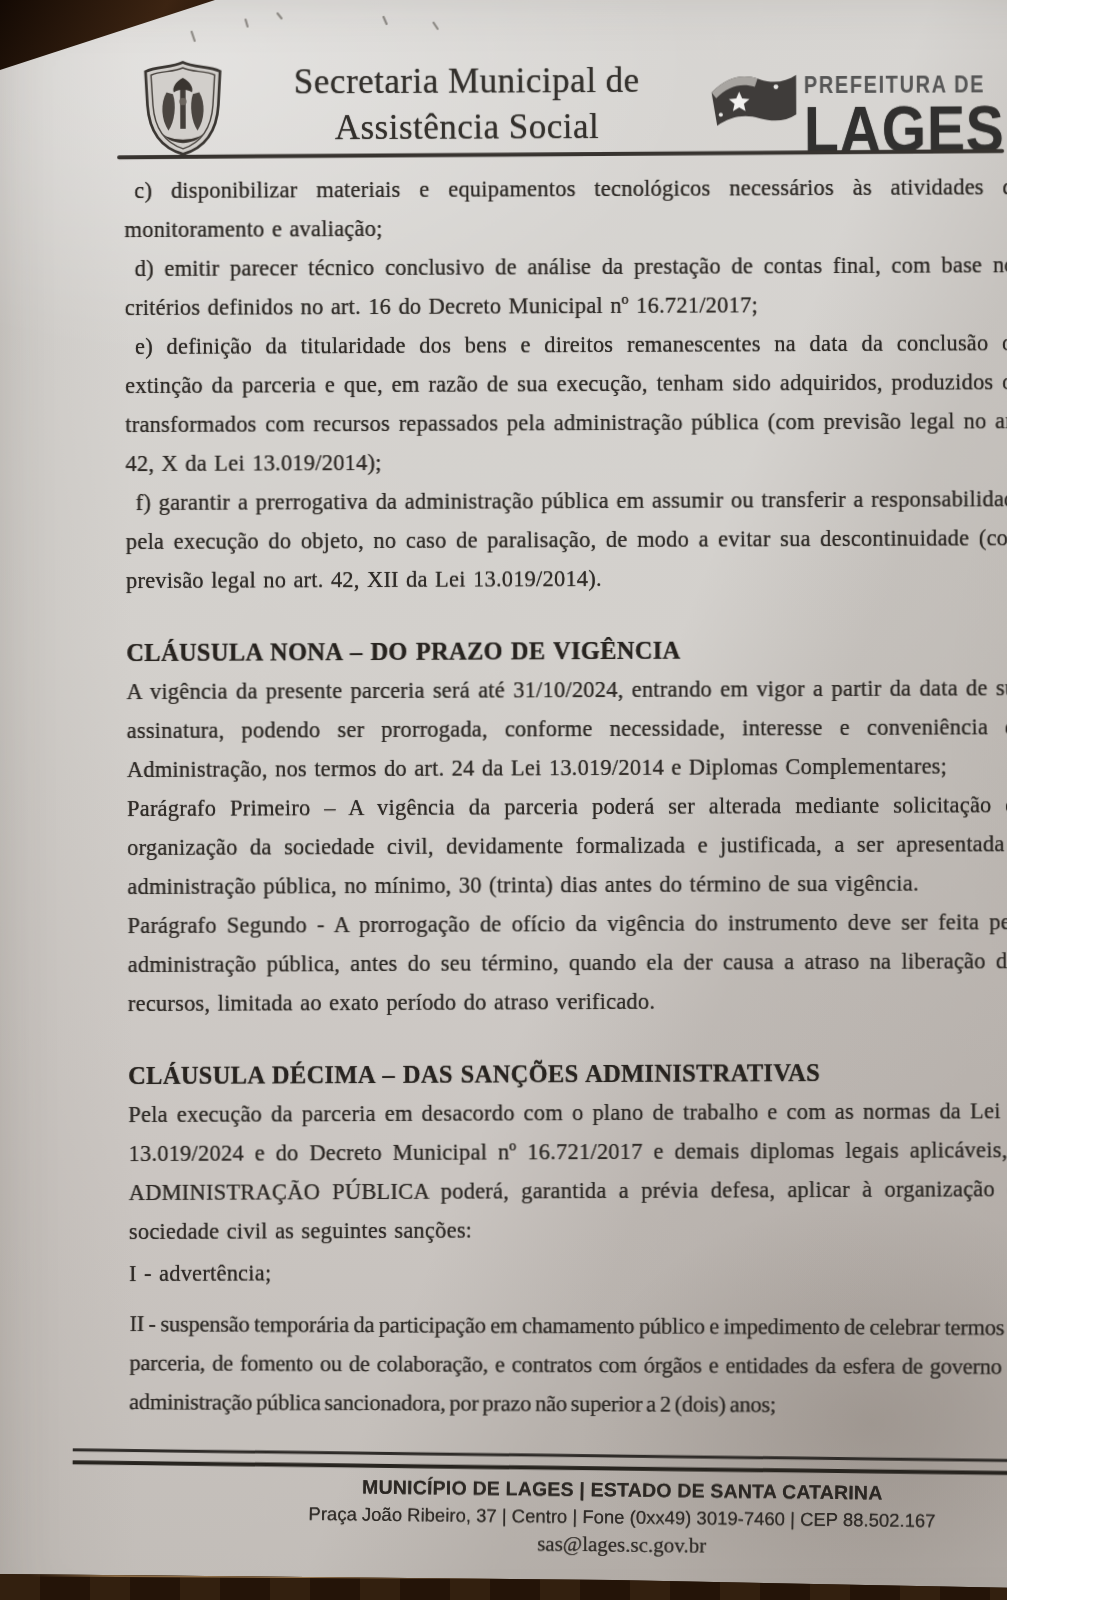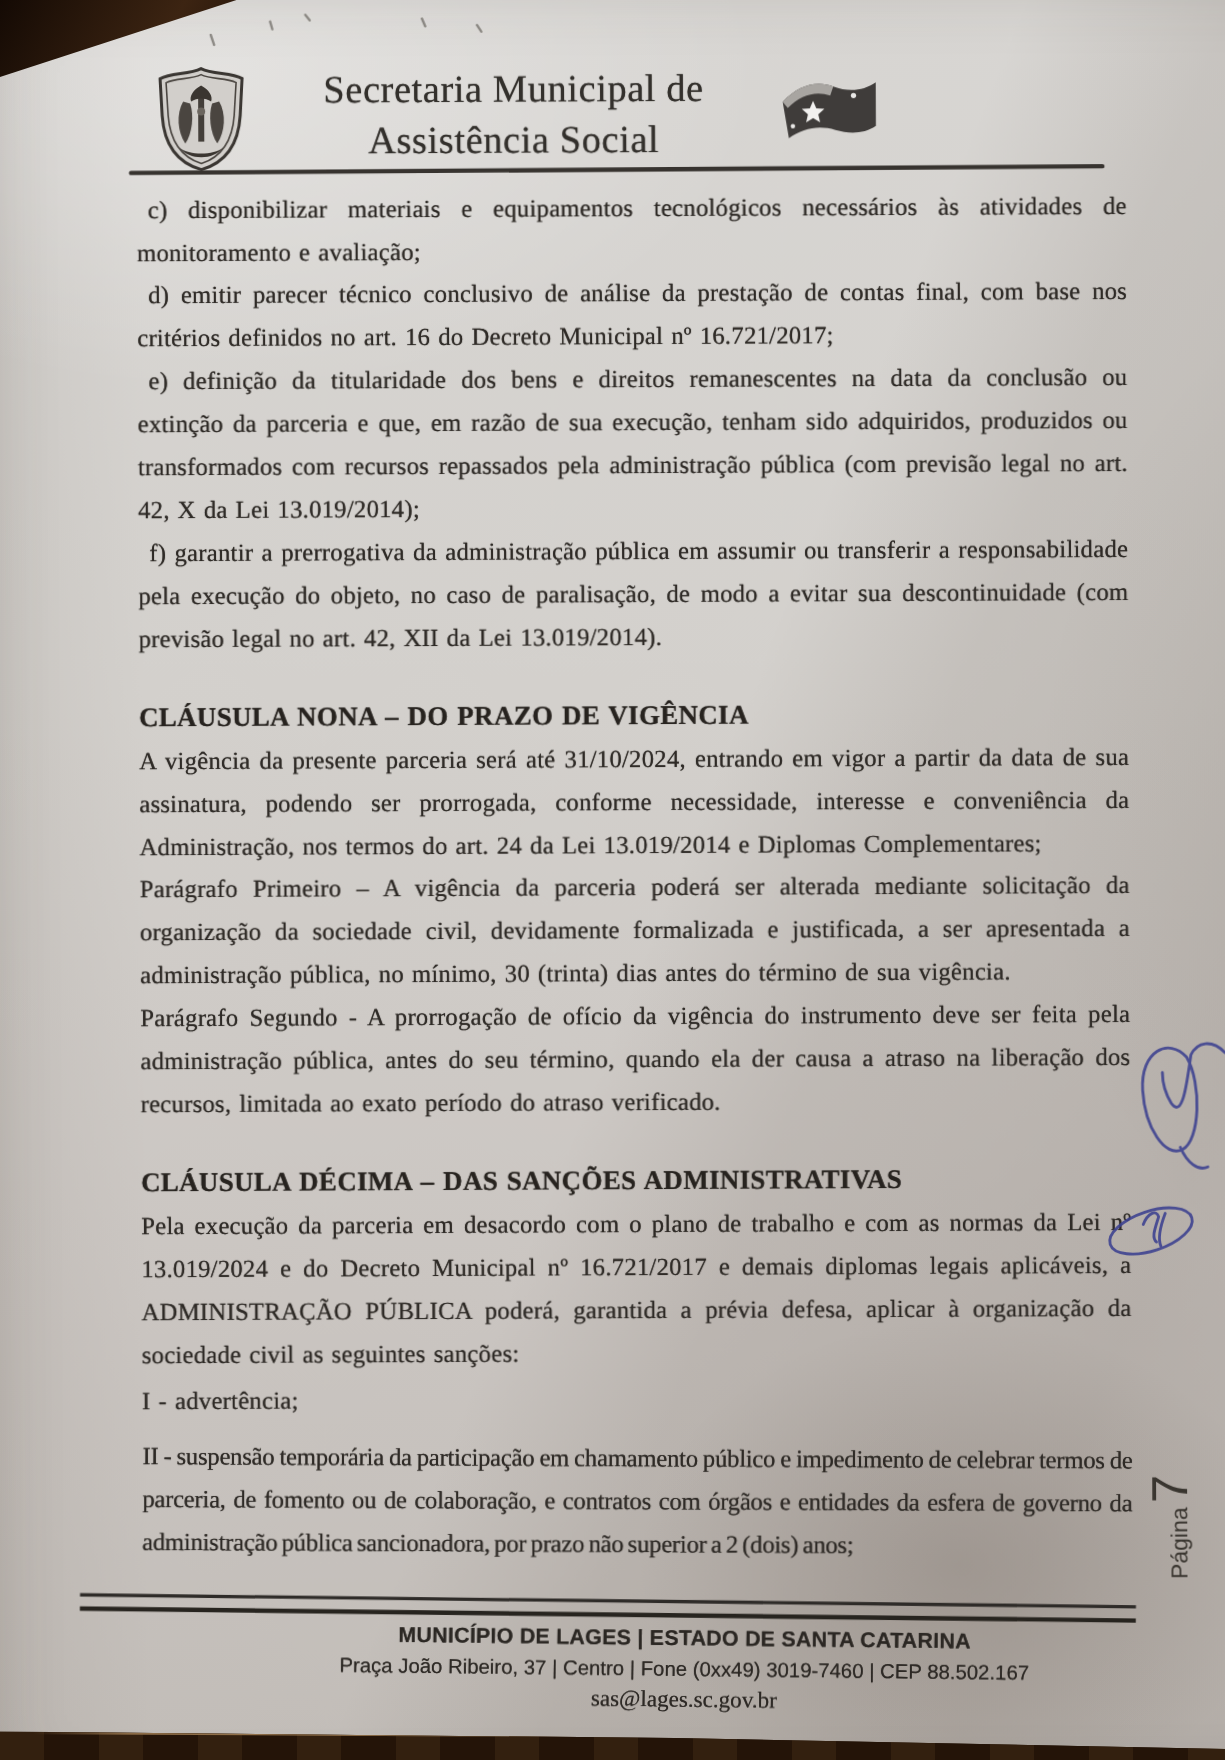--- a/index.html
+++ b/index.html
@@ -1,17 +1,17 @@
 <!DOCTYPE html>
 <html><head>
 <meta charset="utf-8">
 <style>
   html,body{margin:0;padding:0;}
   .page{
-    position:relative; width:1114px; height:1600px; overflow:hidden;
+    position:relative; width:1007px; height:1600px; overflow:hidden;
     background:
       linear-gradient(95deg, rgba(255,180,90,.07), rgba(0,0,0,.25)),
       repeating-linear-gradient(92deg, #2a1a0d 0 18px, #22130a 18px 34px, #31200f 34px 55px),
       #241408;
     font-family:"Liberation Serif", serif;
   }
   
   .paper{
     position:absolute; left:-15px; top:-20px; width:1245px; height:1660px;
     transform:rotate(-0.25deg);
@@ -141,20 +141,24 @@
     </div>
 
     <svg class="brand-flag" width="92" height="80" viewBox="0 0 100 84">
       <path d="M4,28 C20,11 38,7 54,13 C70,19 84,17 96,9 L96,52 C84,60 70,60 56,56 C40,51 24,54 10,64 Z" fill="#3f3c3a"></path>
       <path d="M4,28 C20,11 38,7 54,13 L51,22 C37,17 22,21 9,34 Z" fill="#a8a5a1"></path>
       <path d="M34,27 l3.2,7.4 8,0.7 -6.1,5.3 1.8,7.9 -6.9,-4.2 -6.9,4.2 1.8,-7.9 -6.1,-5.3 8,-0.7 Z" fill="#f2f1ef"></path>
       <circle cx="74" cy="22" r="2.6" fill="#e9e8e6"></circle>
       <circle cx="14" cy="52" r="2.2" fill="#e9e8e6"></circle>
     </svg>
 
+    <div class="brand-text">
+      <div class="brand-top">PREFEITURA DE</div>
+      <div class="brand-name">LAGES</div>
+    </div>
 
     <div class="header-rule"></div>
 
     <div class="doc-body">
       <p class="clause indent">c) disponibilizar materiais e equipamentos tecnológicos necessários às atividades de monitoramento e avaliação;</p>
       <p class="clause indent">d) emitir parecer técnico conclusivo de análise da prestação de contas final, com base nos critérios definidos no art. 16 do Decreto Municipal nº 16.721/2017;</p>
       <p class="clause indent">e) definição da titularidade dos bens e direitos remanescentes na data da conclusão ou extinção da parceria e que, em razão de sua execução, tenham sido adquiridos, produzidos ou transformados com recursos repassados pela administração pública (com previsão legal no art. 42, X da Lei 13.019/2014);</p>
       <p class="clause indent">f) garantir a prerrogativa da administração pública em assumir ou transferir a responsabilidade pela execução do objeto, no caso de paralisação, de modo a evitar sua descontinuidade (com previsão legal no art. 42, XII da Lei 13.019/2014).</p>
       <p class="clause heading gap-top">CLÁUSULA NONA – DO PRAZO DE VIGÊNCIA</p>
       <p class="clause">A vigência da presente parceria será até 31/10/2024, entrando em vigor a partir da data de sua assinatura, podendo ser prorrogada, conforme necessidade, interesse e conveniência da Administração, nos termos do art. 24 da Lei 13.019/2014 e Diplomas Complementares;</p>

